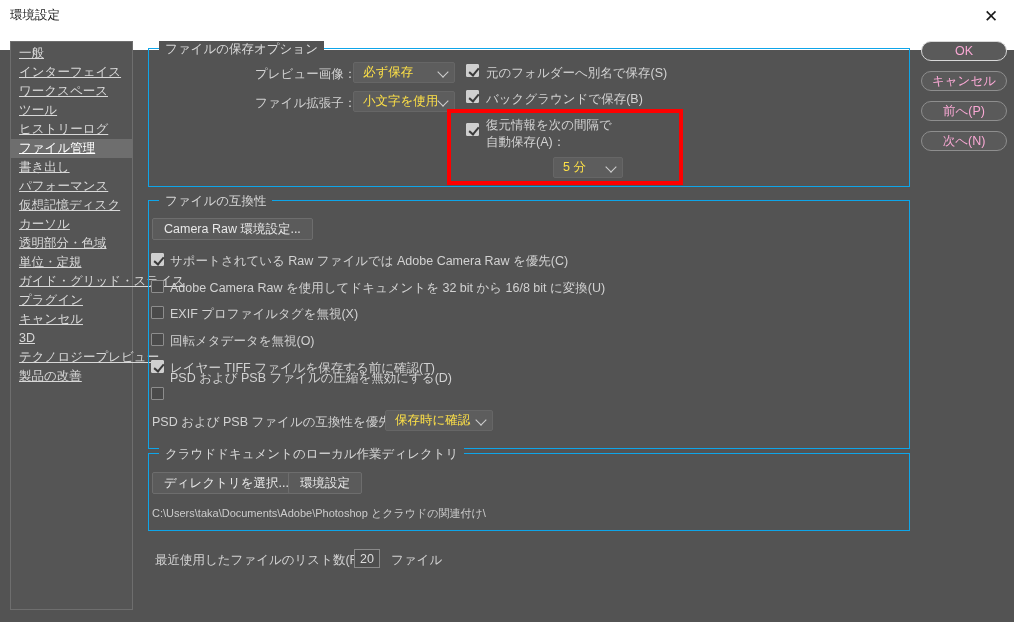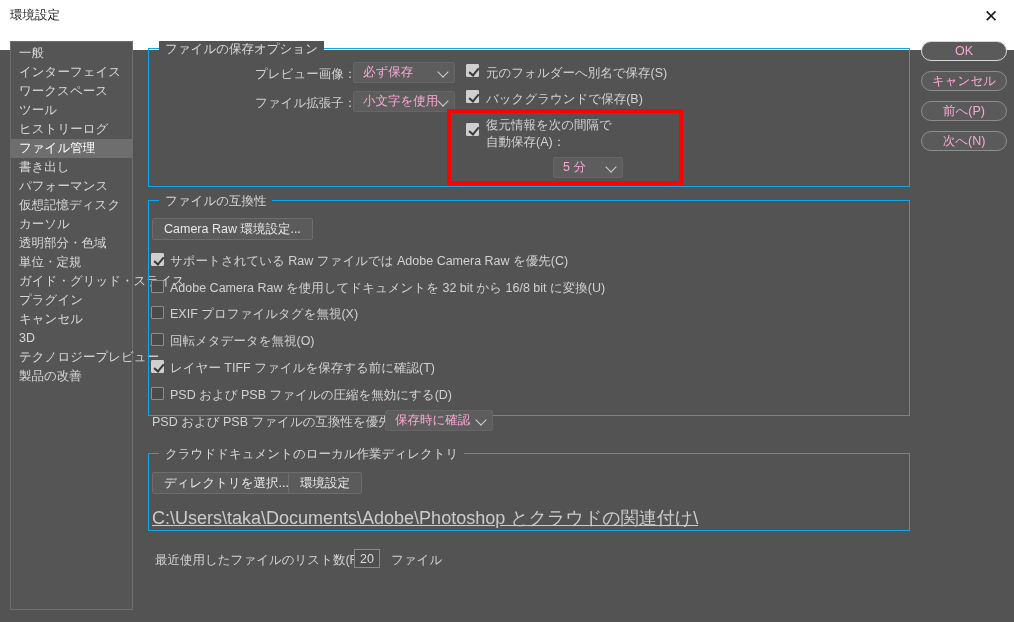--- a/index.html
+++ b/index.html
@@ -26,21 +26,21 @@
     font-size:17px; color:#1a1a1a; cursor:pointer; line-height:1;
   }
   
   .sidebar{
     position:absolute; left:10px; top:41px; width:123px; height:569px;
     border:1px solid #6e6e6e; background:#555555; box-sizing:border-box;
     padding-top:2px;
   }
   .side-item{
     height:19px; line-height:19px; padding-left:8px;
-    font-size:12.5px; color:#d8d8d8; white-space:nowrap; cursor:default;
+    font-size:12.5px; color:#d8d8d8; white-space:nowrap; cursor:default;text-decoration:underline;
   }
   .side-item.selected{ background:#6e6e6e; color:#ffffff; }
   
   .rbtns{ position:absolute; left:921px; top:41px; width:86px; }
   .pill{
     width:86px; height:20px; margin-bottom:10px;
     border:1px solid #8e8e8e; border-radius:12px;
     background:#5a5a5a; color:#f9a8d4; font-size:12.5px;
     display:flex; align-items:center; justify-content:center;
     box-sizing:border-box; cursor:pointer;
@@ -48,29 +48,29 @@
   .pill.primary{ border-color:#d8d8d8; }
   
   .group{
     position:absolute; border:1px solid #0ea5e9; box-sizing:border-box;
   }
   .group > .legend{
     position:absolute; top:-8px; left:10px; padding:0 6px;
     background:#535353; font-size:12.5px; color:#d8d8d8; white-space:nowrap;
   }
   #grp-save{ left:148px; top:48px; width:762px; height:139px; }
-  #grp-compat{ left:148px; top:200px; width:762px; height:216px; }
+  #grp-compat{ left:148px; top:200px; width:762px; height:249px; }
   #grp-cloud{ left:148px; top:453px; width:762px; height:78px; }
   
   .lbl{ position:absolute; white-space:nowrap; font-size:12.5px; color:#d2d2d2; }
 
   .select{
     position:absolute; height:21px; background:#5d5d5d;
     border:1px solid #666; border-radius:2px; box-sizing:border-box;
-    color:#f9a8d4; font-size:12.5px; display:flex; align-items:center;
+    color:#fde047; font-size:12.5px; display:flex; align-items:center;
     padding-left:9px; cursor:pointer;
   }
   .select .chev{
     position:absolute; right:7px; top:50%; width:7px; height:7px;
     margin-top:-5px; border-right:1.4px solid #cfcfcf; border-bottom:1.4px solid #cfcfcf;
     transform:rotate(45deg);
   }
   .cb{
     position:absolute; width:13px; height:13px; box-sizing:border-box;
     border:1px solid #8d8d8d; background:#4a4a4a; border-radius:1px; cursor:pointer;
@@ -90,21 +90,21 @@
   .numfield{
     position:absolute; width:26px; height:19px; background:#4e4e4e;
     border:1px solid #8a8a8a; box-sizing:border-box; color:#dcdcdc;
     font-size:12.5px; display:flex; align-items:center; justify-content:center;
     cursor:text;
   }
   .redbox{
     position:absolute; left:447px; top:109px; width:236px; height:76px;
     border:4px solid #fe0000; box-sizing:border-box; pointer-events:none;
   }
-  .path{ position:absolute; font-size:18px; color:#cccccc; white-space:nowrap;text-decoration:underline; }
+  .path{ position:absolute; font-size:11px; color:#cccccc; white-space:nowrap; }
 </style>
 </head>
 <body>
 
 <div class="titlebar">
   <div class="t-text">環境設定</div>
   <div class="close">✕</div>
 </div>
 
 <div class="sidebar">
@@ -183,21 +183,21 @@
 <div class="cb" style="left:151px; top:306px;"></div>
 <div class="lbl" style="left:170px; top:306px;">EXIF プロファイルタグを無視(X)</div>
 
 <div class="cb" style="left:151px; top:333px;"></div>
 <div class="lbl" style="left:170px; top:333px;">回転メタデータを無視(O)</div>
 
 <div class="cb on" style="left:151px; top:360px;"></div>
 <div class="lbl" style="left:170px; top:360px;">レイヤー TIFF ファイルを保存する前に確認(T)</div>
 
 <div class="cb" style="left:151px; top:387px;"></div>
-<div class="lbl" style="left:170px; top:387px;text-align:right;">PSD および PSB ファイルの圧縮を無効にする(D)</div>
+<div class="lbl" style="left:170px; top:370px;text-align:right;">PSD および PSB ファイルの圧縮を無効にする(D)</div>
 
 <div class="lbl" style="left:152px; top:414px;">PSD および PSB ファイルの互換性を優先：</div>
 <div class="select" style="left:385px; top:410px; width:108px;">
   <span>保存時に確認</span>
   <span class="chev"></span>
 </div>
 
 <div class="group" id="grp-cloud">
   <div class="legend">クラウドドキュメントのローカル作業ディレクトリ</div>
 </div>

